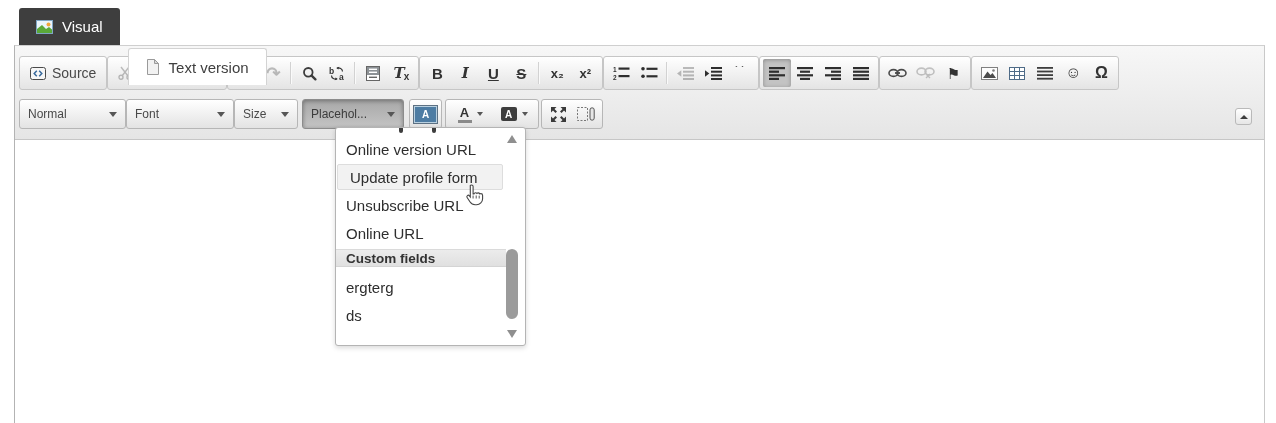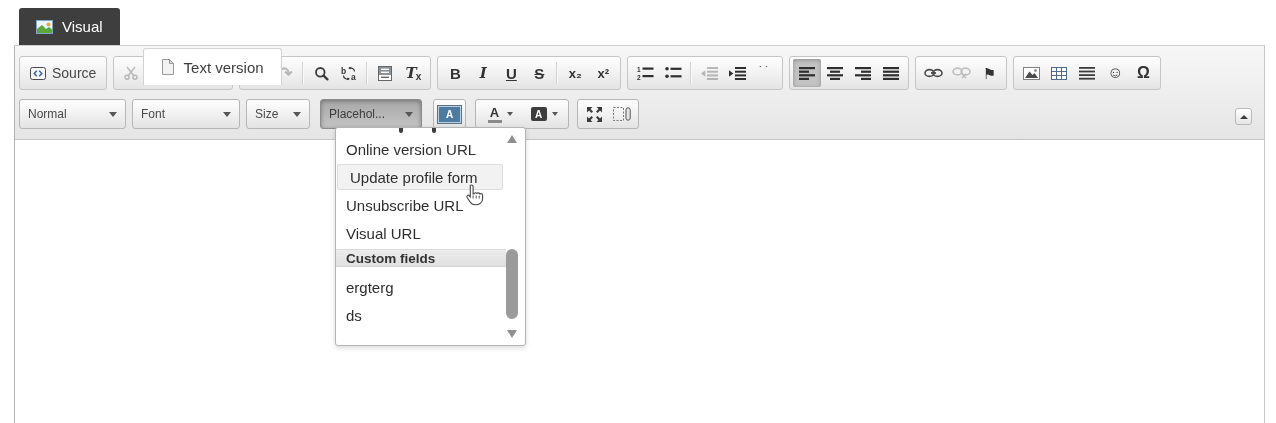--- a/index.html
+++ b/index.html
@@ -1,33 +1,33 @@
 <!DOCTYPE html>
 <html><head>
 <meta charset="utf-8">
 <style>
   html,body{margin:0;padding:0;background:#fff;}
   body{width:1276px;height:423px;position:relative;overflow:hidden;
        font-family:"Liberation Sans",sans-serif;color:#333;}
   svg{display:block}
 
   
-  .tabs{position:absolute;left:19px;top:8px;display:flex;gap:23px;z-index:3;}
+  .tabs{position:absolute;left:19px;top:8px;display:flex;gap:8px;z-index:3;}
   .tab{height:37px;display:flex;align-items:center;gap:9px;padding:0 17px;
        border-radius:3px 3px 0 0;font-size:15px;box-sizing:border-box;cursor:default;}
   .tab.active{background:#3e3e3e;color:#fff;}
   .tab.plain{background:#fff;border:1px solid #d3d3d3;border-bottom:0;color:#3f3f3f;margin-top:40px;}
 
   
   .editor{position:absolute;left:14px;top:45px;width:1249px;height:378px;
           border-left:1px solid #b3b3b3;border-right:1px solid #c9c9c9;border-top:1px solid #cfcfcf;
           background:#fff;z-index:1;}
   .toolbar{position:relative;background:linear-gradient(#f7f7f7,#e5e5e5);
            border-bottom:1px solid #c6c6c6;padding:10px 6px 10px 4px;}
-  .tb-row{display:flex;align-items:center;gap:6px;}
+  .tb-row{display:flex;align-items:center;}
   .tb-row + .tb-row{margin-top:9px;}
 
   .group{display:inline-flex;align-items:center;height:34px;box-sizing:border-box;
          border:1px solid #c6c6c6;border-radius:3px;padding:2px 3px;
          background:linear-gradient(#ffffff,#e4e4e4);}
   .btn{display:flex;align-items:center;justify-content:center;width:28px;height:28px;
        border-radius:2px;color:#333;cursor:pointer;box-sizing:border-box;}
   .btn.wide{width:auto;padding:0 7px;gap:6px;font-size:14px;color:#484848;}
   .btn.disabled{opacity:.3;cursor:default;}
   .btn.on{background:#c3c3c3;box-shadow:inset 0 1px 4px rgba(0,0,0,.28);}
@@ -475,21 +475,21 @@
 </div>
 
 <div class="dd">
   <div class="dd-clip">
     <span class="m" style="left:63px"></span>
     <span class="m" style="left:96px"></span>
   </div>
   <div class="dd-item">Online version URL</div>
   <div class="dd-item hover">Update profile form</div>
   <div class="dd-item">Unsubscribe URL</div>
-  <div class="dd-item">Visual URL</div>
+  <div class="dd-item">Online URL</div>
   <div class="dd-header">Custom fields</div>
   <div class="dd-item first-custom">ergterg</div>
   <div class="dd-item">ds</div>
 
   <div class="dd-scroll">
     <span class="sc-up"></span>
     <span class="sc-thumb"></span>
     <span class="sc-down"></span>
   </div>
 </div>

